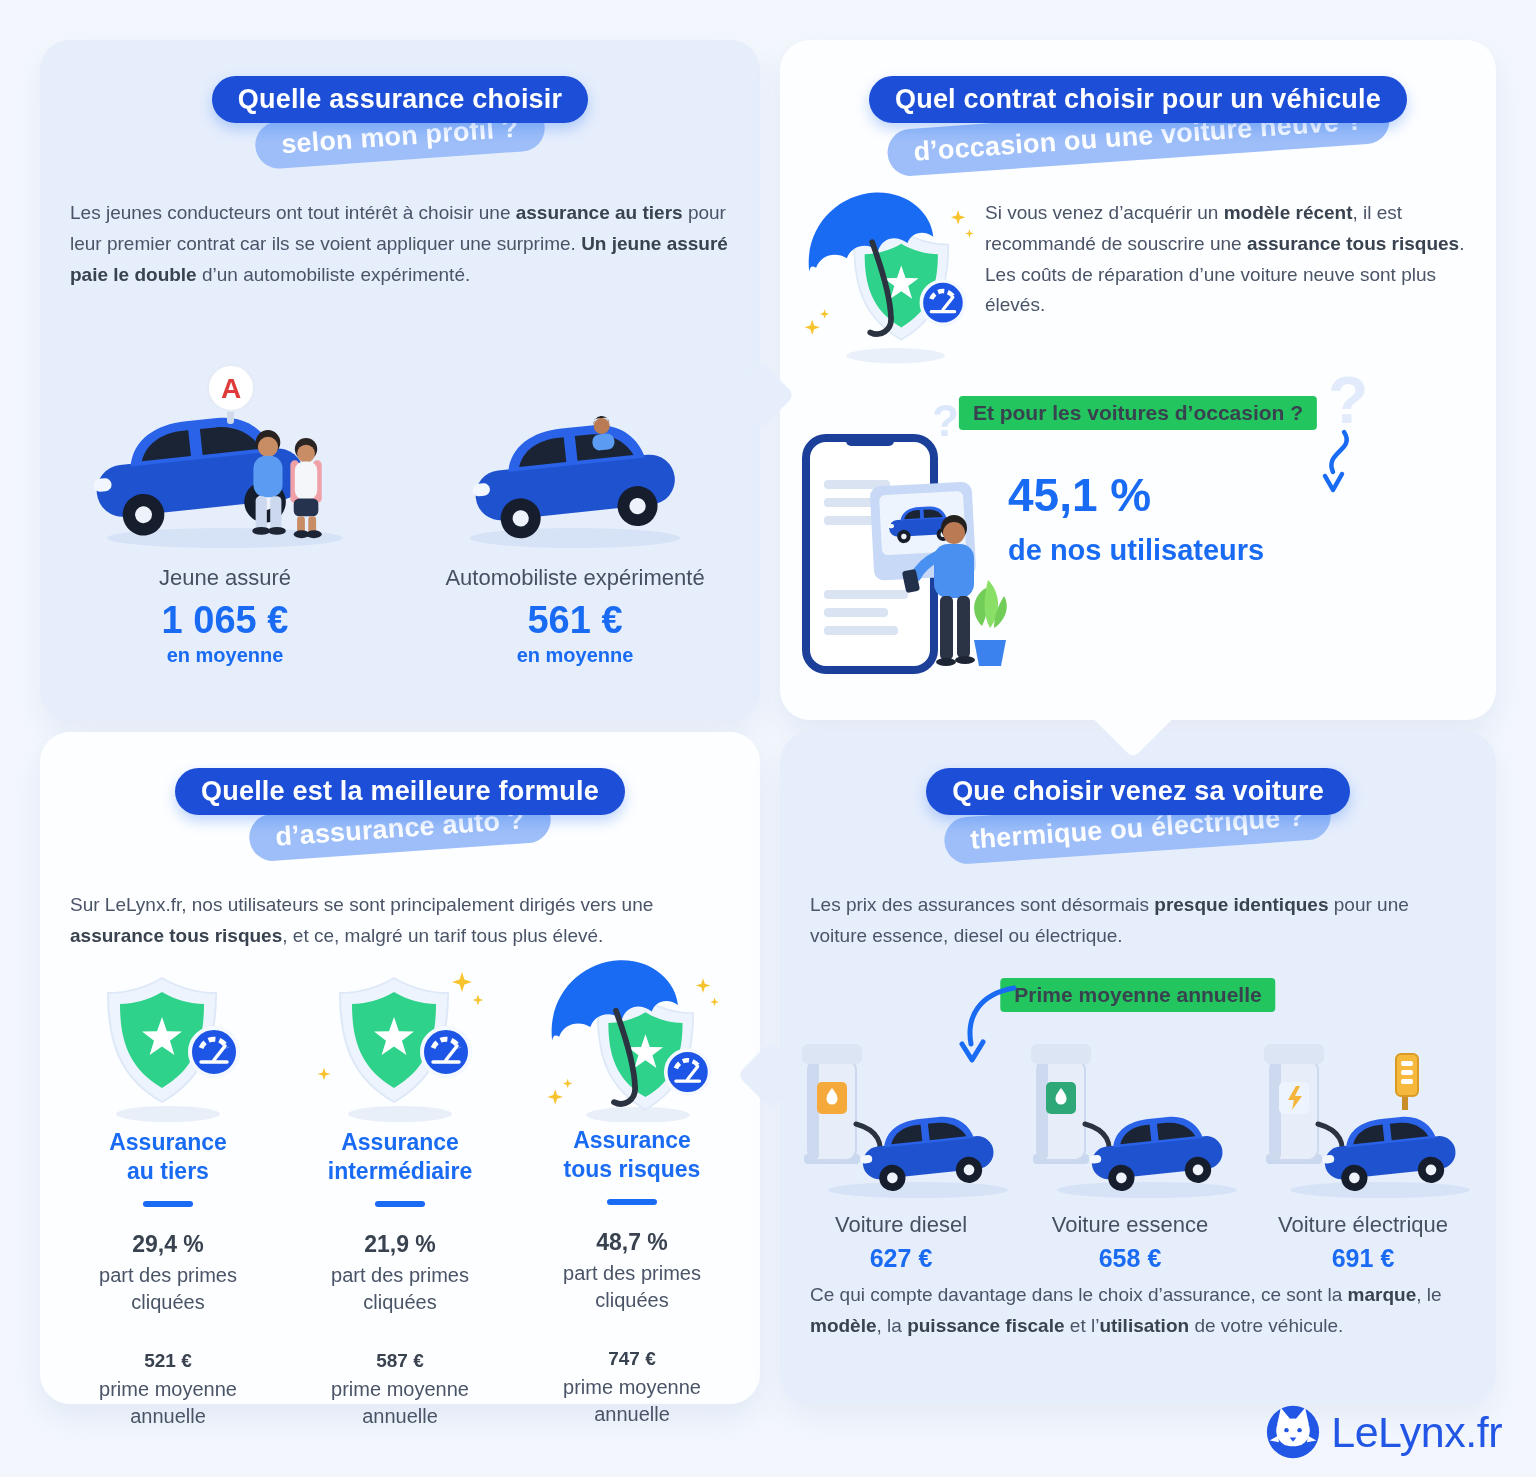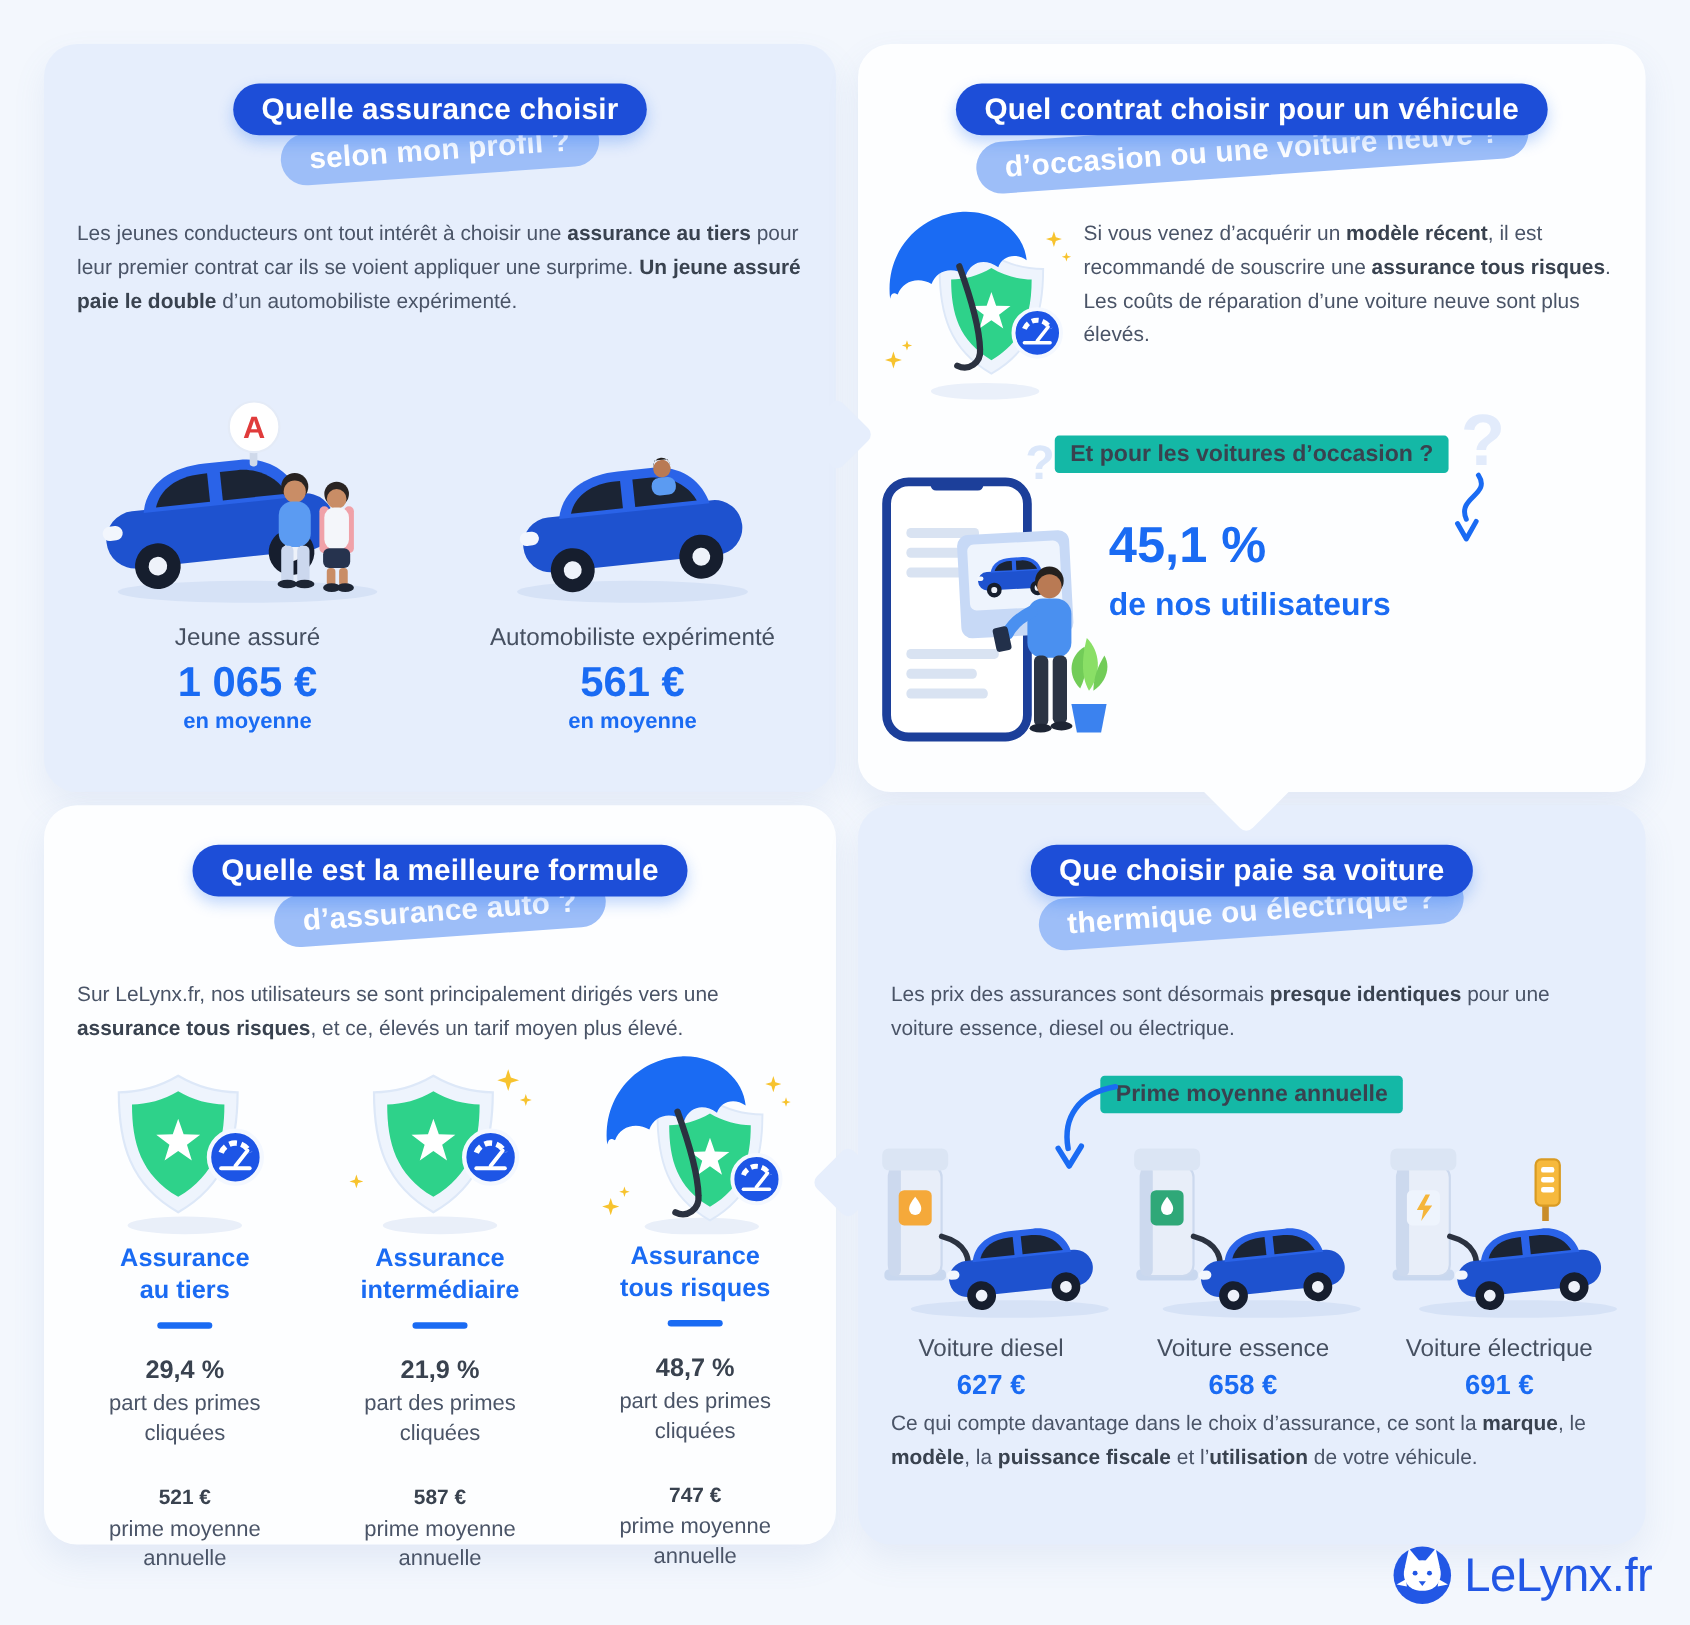--- a/index.html
+++ b/index.html
@@ -13,21 +13,21 @@
   .diamond { position:absolute; transform:rotate(45deg); border-radius:8px; }
 
   .pills { position:absolute; left:0; right:0; text-align:center; }
   .pill { display:inline-block; padding:8px 26px; border-radius:28px; font-weight:bold; font-size:27px; color:#ffffff; letter-spacing:.2px; }
   .pill-dark { background:#1d4ed8; position:relative; z-index:2; box-shadow:0 6px 14px rgba(26,107,243,.28); }
   .pill-light { background:#9dbef8; position:relative; z-index:1; margin-top:-10px; transform:rotate(-4deg); }
 
   .para { position:absolute; font-size:19px; line-height:1.62; color:#4a5467; }
   .para strong { color:#39424f; }
 
-  .hl-label { position:absolute; background:#14b8a6; color:#39424f; font-weight:bold; font-size:21px; padding:5px 14px; border-radius:4px; white-space:nowrap; }
+  .hl-label { position:absolute; background:#22c55e; color:#39424f; font-weight:bold; font-size:21px; padding:5px 14px; border-radius:4px; white-space:nowrap; }
 
   
   .profile { position:absolute; text-align:center; }
   .profile-label { font-size:22px; color:#465061; margin-top:6px; }
   .profile-price { font-size:38px; font-weight:bold; color:#1a6bf3; margin-top:8px; }
   .profile-sub { font-size:20px; font-weight:bold; color:#1a6bf3; margin-top:2px; }
 
   
   .stat-block { position:absolute; left:228px; top:428px; width:478px; }
   .stat-line { display:flex; align-items:baseline; gap:12px; color:#1a6bf3; font-weight:bold;flex-direction:column; }
@@ -223,21 +223,21 @@
       <span class="stat-suffix">de nos utilisateurs</span>
     </div>
   </div>
 </section>
 
 <section class="panel panel-white" style="left:40px; top:732px; width:720px; height:672px;">
   <div class="pills" style="top:36px;">
     <div class="pill pill-dark">Quelle est la meilleure formule</div><br>
     <div class="pill pill-light">d’assurance auto ?</div>
   </div>
-  <p class="para" style="left:30px; top:158px; width:668px;"><span>Sur LeLynx.fr, nos utilisateurs se sont principalement dirigés vers une </span><strong>assurance tous risques</strong><span>, et ce, élevés un tarif moyen plus élevé.</span></p>
+  <p class="para" style="left:30px; top:158px; width:668px;"><span>Sur LeLynx.fr, nos utilisateurs se sont principalement dirigés vers une </span><strong>assurance tous risques</strong><span>, et ce, malgré un tarif tous plus élevé.</span></p>
 
   <div class="formula" style="left:22px; top:232px;">
     <svg width="190" height="160" viewBox="-95 -80 190 160">
       <ellipse cx="0" cy="70" rx="52" ry="8" fill="#e9eff9"></ellipse>
       <use href="#shieldpair" transform="translate(-6,-4)"></use>
       <use href="#gauge" transform="translate(46,8)"></use>
     </svg>
     <div class="f-name"><span>Assurance</span><br><span>au tiers</span></div>
     <div class="f-underline"></div>
     <div class="f-share">29,4 %</div>
@@ -272,21 +272,21 @@
     <div class="f-underline"></div>
     <div class="f-share">48,7 %</div>
     <div class="f-share-label">part des primes cliquées</div>
     <div class="f-premium">747 €</div>
     <div class="f-premium-label">prime moyenne annuelle</div>
   </div>
 </section>
 
 <section class="panel panel-blue" style="left:780px; top:732px; width:716px; height:672px;">
   <div class="pills" style="top:36px;">
-    <div class="pill pill-dark">Que choisir paie sa voiture</div><br>
+    <div class="pill pill-dark">Que choisir venez sa voiture</div><br>
     <div class="pill pill-light">thermique ou électrique ?</div>
   </div>
   <p class="para" style="left:30px; top:158px; width:650px;"><span>Les prix des assurances sont désormais </span><strong>presque identiques</strong><span> pour une voiture essence, diesel ou électrique.</span></p>
 
   <div class="hl-label" style="left:50%; transform:translateX(-50%); top:246px;">Prime moyenne annuelle</div>
   <svg style="position:absolute; left:178px; top:250px;" width="62" height="92" viewBox="0 0 62 92">
     <path d="M56,6 C22,12 8,34 13,62" stroke="#1a6bf3" stroke-width="5" fill="none" stroke-linecap="round"></path>
     <path d="M4,62 L14,78 L25,60" stroke="#1a6bf3" stroke-width="5" fill="none" stroke-linecap="round" stroke-linejoin="round"></path>
   </svg>
 

